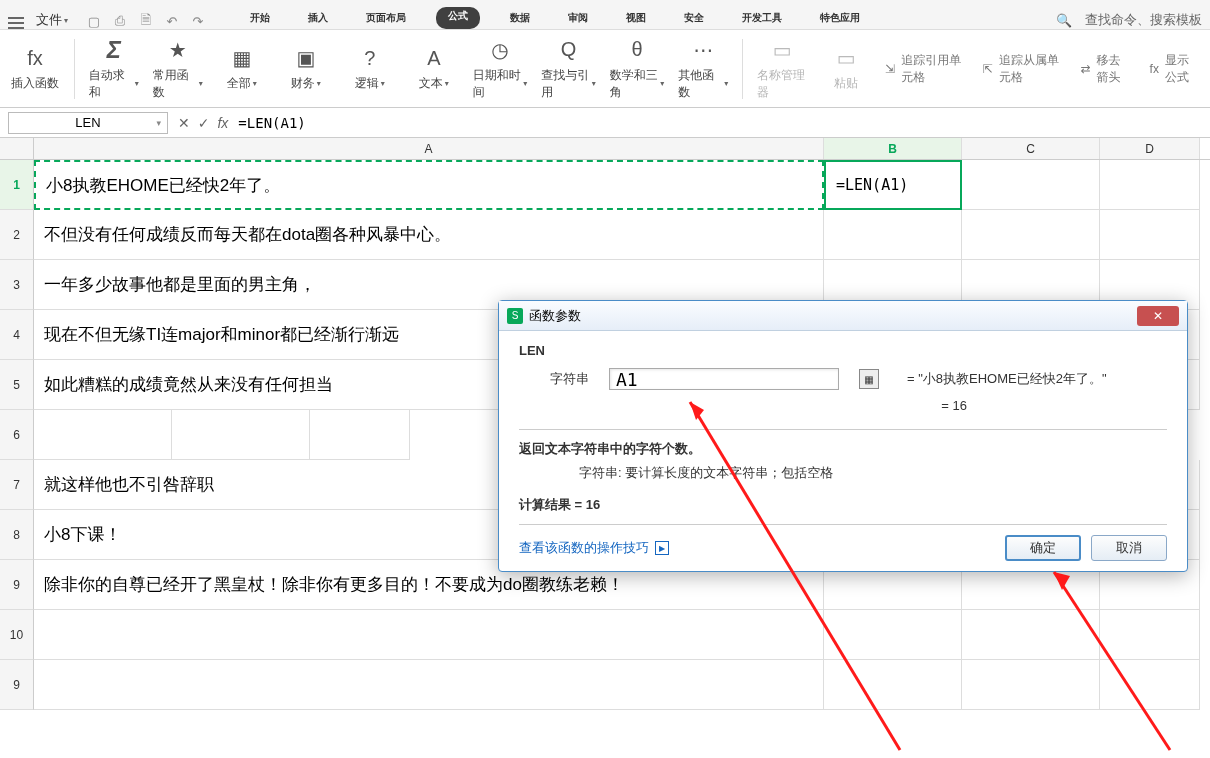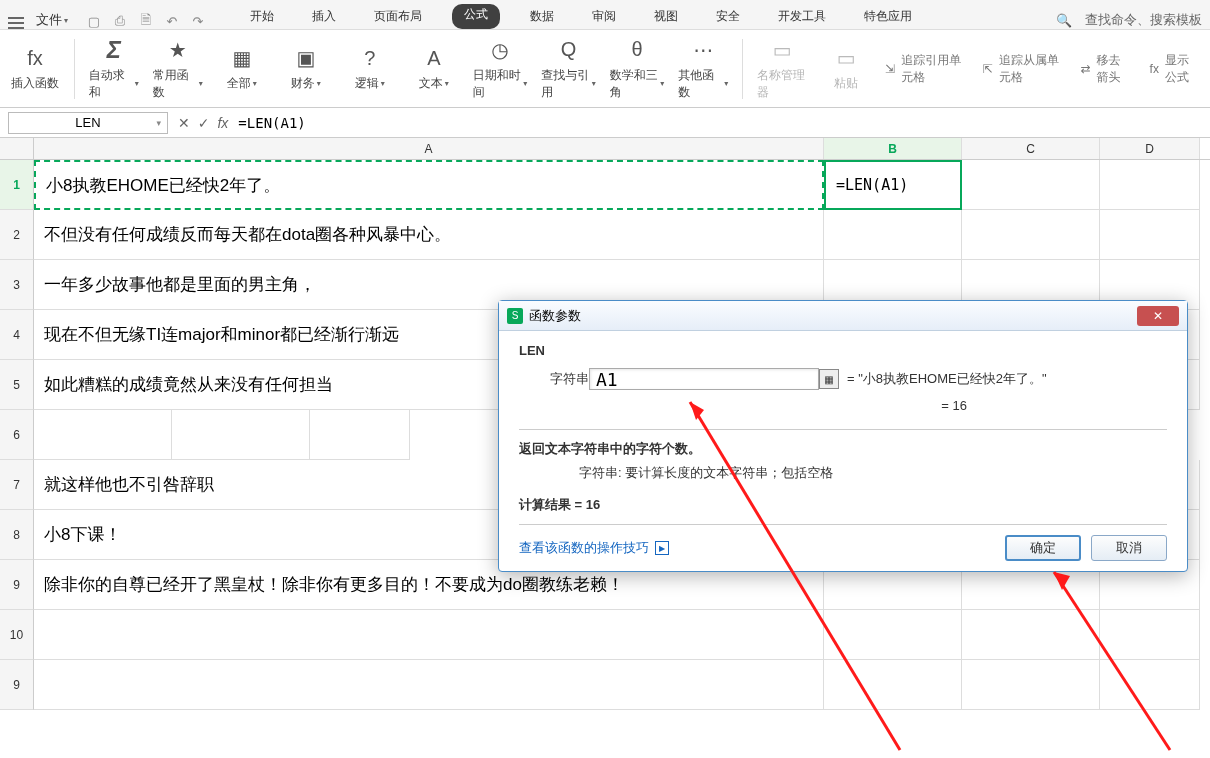--- a/index.html
+++ b/index.html
@@ -6,21 +6,21 @@
   body { background: #fff; width: 1210px; height: 758px; overflow: hidden; position: relative; }
 
   .menubar { height: 30px; display: flex; align-items: flex-end; padding: 0 8px; gap: 6px; background: #f5f5f5; border-bottom: 1px solid #ddd; }
   .hamburger { width: 16px; height: 12px; display: flex; flex-direction: column; justify-content: space-between; }
   .hamburger div { height: 2px; background: #666; }
   .menu-file { font-size: 13px; color: #333; padding: 0 6px; display: flex; align-items: center; gap: 2px; }
   .caret-down { font-size: 8px; color: #666; }
   .qat-icons { display: flex; gap: 10px; margin-left: 6px; }
   .qat-icons span { width: 16px; height: 16px; color: #888; font-size: 13px; display:inline-flex; align-items:center; justify-content:center; }
   .tabs { display: flex; gap: 22px; margin-left: 30px; }
-  .tab { font-size: 12px; color: #333; padding: 4px 8px; }
+  .tab { font-size: 10px; color: #333; padding: 4px 8px; font-weight: bold; }
   .tab.active { background: #404040; color: #fff; border-radius: 10px; padding: 2px 12px; }
   .right-tools { margin-left: auto; display: flex; gap: 12px; color: #666; font-size: 13px; align-items:center; }
 
   .ribbon { height: 78px; background: #fff; border-bottom: 1px solid #ccc; display: flex; align-items: center; padding: 0 10px; gap: 14px; }
   .rgroup { display: flex; flex-direction: column; align-items: center; gap: 4px; font-size: 12px; color: #444; min-width: 50px; }
   .rgroup .ico { width: 30px; height: 26px; display:flex; align-items:center; justify-content:center; color:#555; font-size:20px; }
   .rgroup.sum .ico { font-size: 24px; font-style: italic; font-weight:bold; }
   .rlbl { display:flex; align-items:center; gap:2px; }
   .vr { width:1px; height:60px; background:#ddd; }
   .ribbon-right { margin-left: auto; display:flex; gap:18px; }
@@ -54,21 +54,21 @@
   .row1 .cell.B { border:2px solid #07a85a; }
   .row1 .row-h { background:#e8f5e8; color:#07a85a; font-weight:bold; }
 
   
   .dialog { position:absolute; left:498px; top:300px; width:690px; background:#fff; border:1px solid #4a8cc7; border-radius:4px; box-shadow: 0 4px 20px rgba(0,0,0,0.3); }
   .dlg-title { height:30px; background: linear-gradient(#fafcff,#e6eef8); border-bottom:1px solid #c0d0e0; display:flex; align-items:center; padding:0 8px; font-size:13px; gap:6px; }
   .dlg-title .s-ico { width:16px; height:16px; background:#07a85a; color:#fff; font-size:10px; display:flex; align-items:center; justify-content:center; border-radius:2px; }
   .dlg-close { margin-left:auto; width:42px; height:20px; background:#c75050; color:#fff; font-size:12px; border-radius:3px; display:flex; align-items:center; justify-content:center; }
   .dlg-body { padding: 12px 20px 10px 20px; font-size:13px; color:#333; }
   .fn-name { font-weight:bold; margin-bottom:10px; }
-  .arg-row { display:flex; align-items:center; gap:0; margin-bottom:8px; }
+  .arg-row { display:flex; align-items:center; gap:20px; margin-bottom:8px; }
   .arg-lbl { width:70px; text-align:right; }
   .arg-input { width:230px; height:22px; border:1px solid #aaa; padding:0 6px; font-size:18px; font-family:monospace; box-shadow: inset 1px 1px 3px rgba(0,0,0,0.1); }
   .ref-btn { width:20px; height:20px; border:1px solid #888; background:#eee; font-size:10px; display:flex; align-items:center; justify-content:center; }
   .arg-result { font-size:13px; color:#333; margin-left:8px; }
   .res-row { text-align:right; padding-right:200px; margin-bottom:16px; }
   .desc { border-top:1px solid #ccc; padding-top:10px; margin-bottom:6px; font-weight:bold; }
   .desc2 { padding-left:60px; margin-bottom:14px; }
   .calc-res { font-weight:bold; margin-bottom:10px; }
   .dlg-footer { display:flex; align-items:center; border-top:1px solid #ccc; padding-top:10px; }
   .help-link { color:#1566c0; display:flex; align-items:center; gap:6px; }

